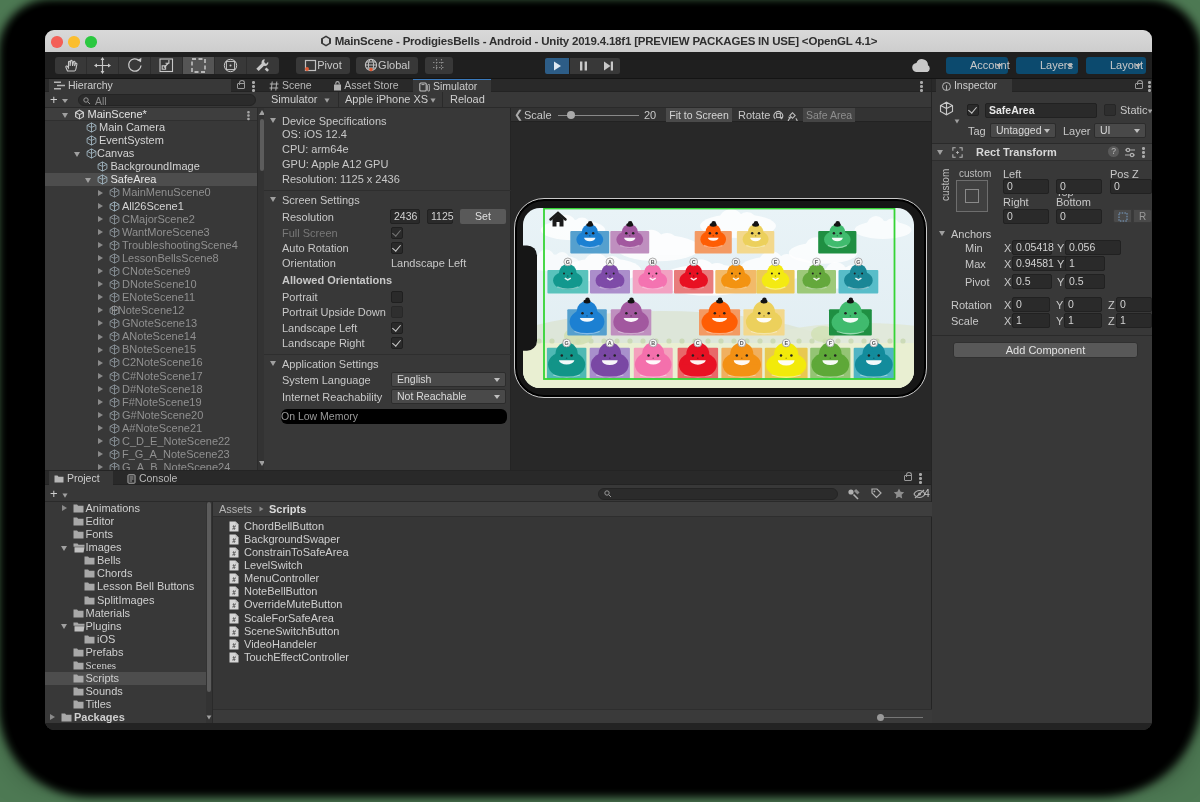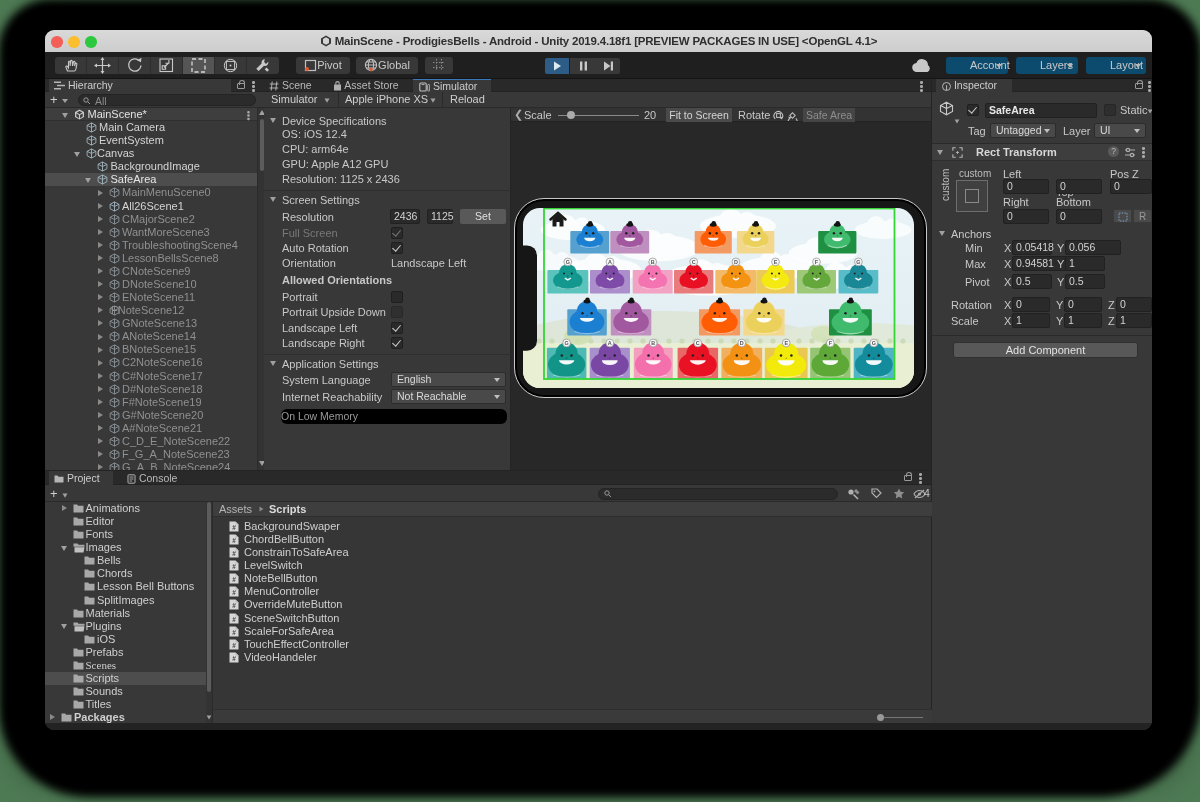--- a/index.html
+++ b/index.html
@@ -1151,29 +1151,29 @@
           <span class="arr-r" style="left:46px;top:3.5px;transform:scale(.8)"></span>
           <span style="position:absolute;left:56px;top:1px;color:#dadada;font-weight:bold">Scripts</span>
         </div>
         <div class="abs" style="left:0;top:18px;width:719px">
           <div class="row">
             <svg width="10" height="11" viewBox="0 0 10 11" style="position:absolute;left:16px;top:1px">
               <path d="M0.5 0.5h6l3 3v7h-9z" fill="#d6d6d6"></path>
               <path d="M6.5 0.5v3h3" fill="#bbb"></path>
               <text x="5" y="8.6" font-size="6.5" font-weight="bold" fill="#444" text-anchor="middle" font-family="Liberation Sans">#</text>
             </svg>
-            <span style="position:absolute;left:31px;color:#cfcfcf">BackgroundSwaper</span>
+            <span style="position:absolute;left:31px;color:#cfcfcf">ChordBellButton</span>
           </div>
           <div class="row">
             <svg width="10" height="11" viewBox="0 0 10 11" style="position:absolute;left:16px;top:1px">
               <path d="M0.5 0.5h6l3 3v7h-9z" fill="#d6d6d6"></path>
               <path d="M6.5 0.5v3h3" fill="#bbb"></path>
               <text x="5" y="8.6" font-size="6.5" font-weight="bold" fill="#444" text-anchor="middle" font-family="Liberation Sans">#</text>
             </svg>
-            <span style="position:absolute;left:31px;color:#cfcfcf">ChordBellButton</span>
+            <span style="position:absolute;left:31px;color:#cfcfcf">BackgroundSwaper</span>
           </div>
           <div class="row">
             <svg width="10" height="11" viewBox="0 0 10 11" style="position:absolute;left:16px;top:1px">
               <path d="M0.5 0.5h6l3 3v7h-9z" fill="#d6d6d6"></path>
               <path d="M6.5 0.5v3h3" fill="#bbb"></path>
               <text x="5" y="8.6" font-size="6.5" font-weight="bold" fill="#444" text-anchor="middle" font-family="Liberation Sans">#</text>
             </svg>
             <span style="position:absolute;left:31px;color:#cfcfcf">ConstrainToSafeArea</span>
           </div>
           <div class="row">
@@ -1183,70 +1183,70 @@
               <text x="5" y="8.6" font-size="6.5" font-weight="bold" fill="#444" text-anchor="middle" font-family="Liberation Sans">#</text>
             </svg>
             <span style="position:absolute;left:31px;color:#cfcfcf">LevelSwitch</span>
           </div>
           <div class="row">
             <svg width="10" height="11" viewBox="0 0 10 11" style="position:absolute;left:16px;top:1px">
               <path d="M0.5 0.5h6l3 3v7h-9z" fill="#d6d6d6"></path>
               <path d="M6.5 0.5v3h3" fill="#bbb"></path>
               <text x="5" y="8.6" font-size="6.5" font-weight="bold" fill="#444" text-anchor="middle" font-family="Liberation Sans">#</text>
             </svg>
-            <span style="position:absolute;left:31px;color:#cfcfcf">NoteBellButton</span>
+            <span style="position:absolute;left:31px;color:#cfcfcf">MenuController</span>
           </div>
           <div class="row">
             <svg width="10" height="11" viewBox="0 0 10 11" style="position:absolute;left:16px;top:1px">
               <path d="M0.5 0.5h6l3 3v7h-9z" fill="#d6d6d6"></path>
               <path d="M6.5 0.5v3h3" fill="#bbb"></path>
               <text x="5" y="8.6" font-size="6.5" font-weight="bold" fill="#444" text-anchor="middle" font-family="Liberation Sans">#</text>
             </svg>
-            <span style="position:absolute;left:31px;color:#cfcfcf">MenuController</span>
+            <span style="position:absolute;left:31px;color:#cfcfcf">NoteBellButton</span>
           </div>
           <div class="row">
             <svg width="10" height="11" viewBox="0 0 10 11" style="position:absolute;left:16px;top:1px">
               <path d="M0.5 0.5h6l3 3v7h-9z" fill="#d6d6d6"></path>
               <path d="M6.5 0.5v3h3" fill="#bbb"></path>
               <text x="5" y="8.6" font-size="6.5" font-weight="bold" fill="#444" text-anchor="middle" font-family="Liberation Sans">#</text>
             </svg>
             <span style="position:absolute;left:31px;color:#cfcfcf">OverrideMuteButton</span>
           </div>
           <div class="row">
             <svg width="10" height="11" viewBox="0 0 10 11" style="position:absolute;left:16px;top:1px">
               <path d="M0.5 0.5h6l3 3v7h-9z" fill="#d6d6d6"></path>
               <path d="M6.5 0.5v3h3" fill="#bbb"></path>
               <text x="5" y="8.6" font-size="6.5" font-weight="bold" fill="#444" text-anchor="middle" font-family="Liberation Sans">#</text>
             </svg>
+            <span style="position:absolute;left:31px;color:#cfcfcf">ScaleForSafeArea</span>
+          </div>
+          <div class="row">
+            <svg width="10" height="11" viewBox="0 0 10 11" style="position:absolute;left:16px;top:1px">
+              <path d="M0.5 0.5h6l3 3v7h-9z" fill="#d6d6d6"></path>
+              <path d="M6.5 0.5v3h3" fill="#bbb"></path>
+              <text x="5" y="8.6" font-size="6.5" font-weight="bold" fill="#444" text-anchor="middle" font-family="Liberation Sans">#</text>
+            </svg>
             <span style="position:absolute;left:31px;color:#cfcfcf">SceneSwitchButton</span>
           </div>
           <div class="row">
             <svg width="10" height="11" viewBox="0 0 10 11" style="position:absolute;left:16px;top:1px">
               <path d="M0.5 0.5h6l3 3v7h-9z" fill="#d6d6d6"></path>
               <path d="M6.5 0.5v3h3" fill="#bbb"></path>
               <text x="5" y="8.6" font-size="6.5" font-weight="bold" fill="#444" text-anchor="middle" font-family="Liberation Sans">#</text>
             </svg>
-            <span style="position:absolute;left:31px;color:#cfcfcf">ScaleForSafeArea</span>
+            <span style="position:absolute;left:31px;color:#cfcfcf">VideoHandeler</span>
           </div>
           <div class="row">
             <svg width="10" height="11" viewBox="0 0 10 11" style="position:absolute;left:16px;top:1px">
               <path d="M0.5 0.5h6l3 3v7h-9z" fill="#d6d6d6"></path>
               <path d="M6.5 0.5v3h3" fill="#bbb"></path>
               <text x="5" y="8.6" font-size="6.5" font-weight="bold" fill="#444" text-anchor="middle" font-family="Liberation Sans">#</text>
             </svg>
             <span style="position:absolute;left:31px;color:#cfcfcf">TouchEffectController</span>
           </div>
-          <div class="row">
-            <svg width="10" height="11" viewBox="0 0 10 11" style="position:absolute;left:16px;top:1px">
-              <path d="M0.5 0.5h6l3 3v7h-9z" fill="#d6d6d6"></path>
-              <path d="M6.5 0.5v3h3" fill="#bbb"></path>
-              <text x="5" y="8.6" font-size="6.5" font-weight="bold" fill="#444" text-anchor="middle" font-family="Liberation Sans">#</text>
-            </svg>
-            <span style="position:absolute;left:31px;color:#cfcfcf">VideoHandeler</span>
-          </div>
         </div>
         <div class="abs" style="left:0;top:206.5px;width:719px;height:15px;background:#3a3a3a;border-top:1px solid #2e2e2e">
           <div style="position:absolute;left:668px;top:7px;width:42px;height:1.5px;background:#777"></div>
           <div style="position:absolute;left:664px;top:4px;width:7px;height:7px;border-radius:50%;background:#999"></div>
         </div>
       </div>
     </div>
     <div class="abs" style="left:0;top:692.5px;width:1107px;height:7.5px;background:#232323"></div>
   </div>
 </body></html>

